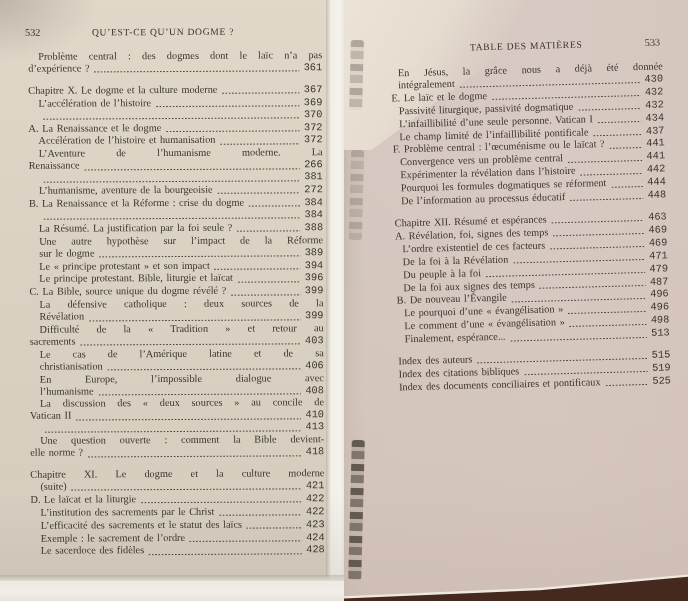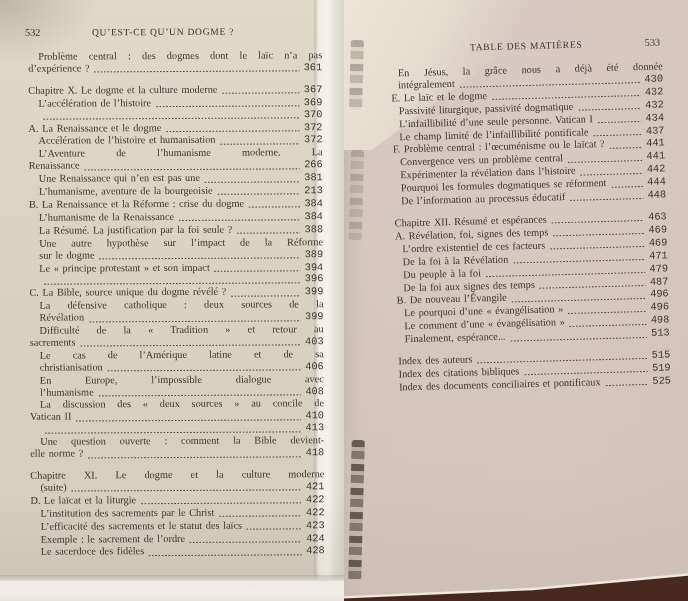--- a/index.html
+++ b/index.html
@@ -1,21 +1,21 @@
 <!DOCTYPE html>
 <html style="--ink: #3a342c; --leader: #4a443a;"><head>
 <meta charset="utf-8">
 <style>
   html,body{margin:0;padding:0;}
   .scene{
     position:relative;width:688px;height:601px;overflow:hidden;
     font-family:"Liberation Serif","DejaVu Serif",serif;
     color:var(--ink,#3a342c);background:#efede7;
   }
-  .photo{position:absolute;top:0;height:601px;width:344px;overflow:hidden;}
+  .photo{position:absolute;top:0;height:601px;width:344px;overflow:hidden;padding-left:12px;}
   
   .photo.left{
     left:0;
     background:
       radial-gradient(140px 90px at 0px 0px, rgba(110,104,92,.30), rgba(110,104,92,0) 70%),
       linear-gradient(180deg, #e0d8c9 0%, #dad2c3 40%, #d6cebf 78%, #d8d0c2 100%);
   }
   .edge-strip-right{
     position:absolute;top:0;right:0;width:30px;height:580px;
     background:linear-gradient(90deg, rgba(176,170,156,.55) 0px, #f1efe8 5px, #f4f2ec 14px, #e3e0d6 22px, #d9d5c9 30px);
@@ -135,36 +135,34 @@
           </div>
           <div class="toc-row ind1 nopage">
             <span class="toc-text">L’Aventure de l’humanisme moderne. La</span>
           </div>
           <div class="toc-row ind0">
             <span class="toc-text">Renaissance</span>
             <span class="leader"></span>
             <span class="toc-page">266</span>
           </div>
           <div class="toc-row ind1">
-            <span class="toc-text">Une Renaissance qui n’en est pas une</span>
             <span class="leader"></span>
             <span class="toc-page">381</span>
           </div>
           <div class="toc-row ind1">
             <span class="toc-text">L’humanisme, aventure de la bourgeoisie</span>
             <span class="leader"></span>
-            <span class="toc-page">213</span>
+            <span class="toc-page">272</span>
           </div>
           <div class="toc-row ind0">
             <span class="toc-text">B. La Renaissance et la Réforme : crise du dogme</span>
             <span class="leader"></span>
             <span class="toc-page">384</span>
           </div>
           <div class="toc-row ind1">
-            <span class="toc-text">L’humanisme de la Renaissance</span>
             <span class="leader"></span>
             <span class="toc-page">384</span>
           </div>
           <div class="toc-row ind1">
             <span class="toc-text">La Résumé. La justification par la foi seule ?</span>
             <span class="leader"></span>
             <span class="toc-page">388</span>
           </div>
           <div class="toc-row ind1 nopage">
             <span class="toc-text">Une autre hypothèse sur l’impact de la Réforme</span>
@@ -173,20 +171,21 @@
             <span class="toc-text">sur le dogme</span>
             <span class="leader"></span>
             <span class="toc-page">389</span>
           </div>
           <div class="toc-row ind1">
             <span class="toc-text">Le « principe protestant » et son impact</span>
             <span class="leader"></span>
             <span class="toc-page">394</span>
           </div>
           <div class="toc-row ind1">
+            <span class="toc-text">Le principe protestant. Bible, liturgie et laïcat</span>
             <span class="leader"></span>
             <span class="toc-page">396</span>
           </div>
           <div class="toc-row ind0">
             <span class="toc-text">C. La Bible, source unique du dogme révélé ?</span>
             <span class="leader"></span>
             <span class="toc-page">399</span>
           </div>
           <div class="toc-row ind1 nopage">
             <span class="toc-text">La défensive catholique : deux sources de la</span>

